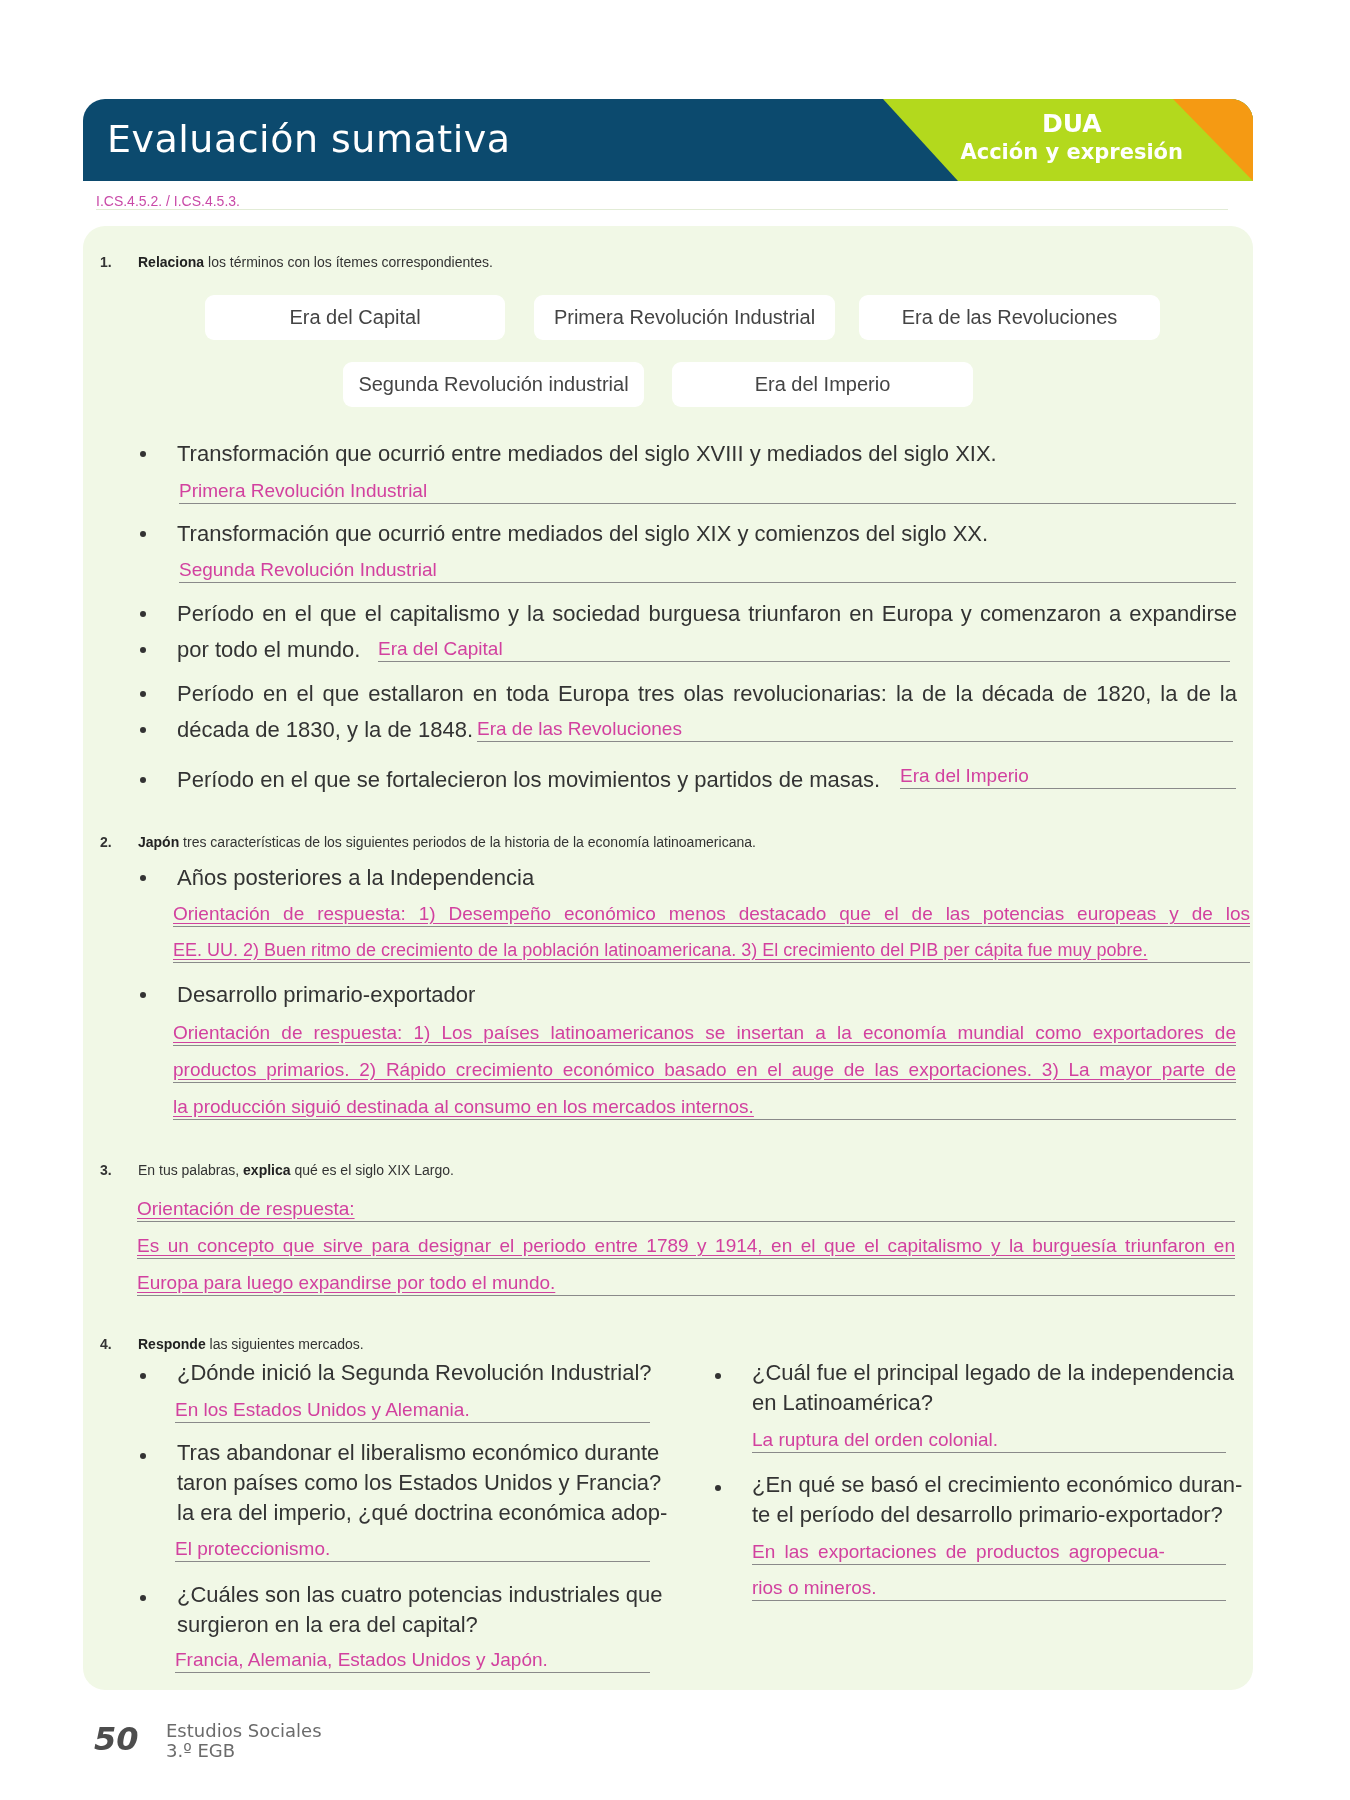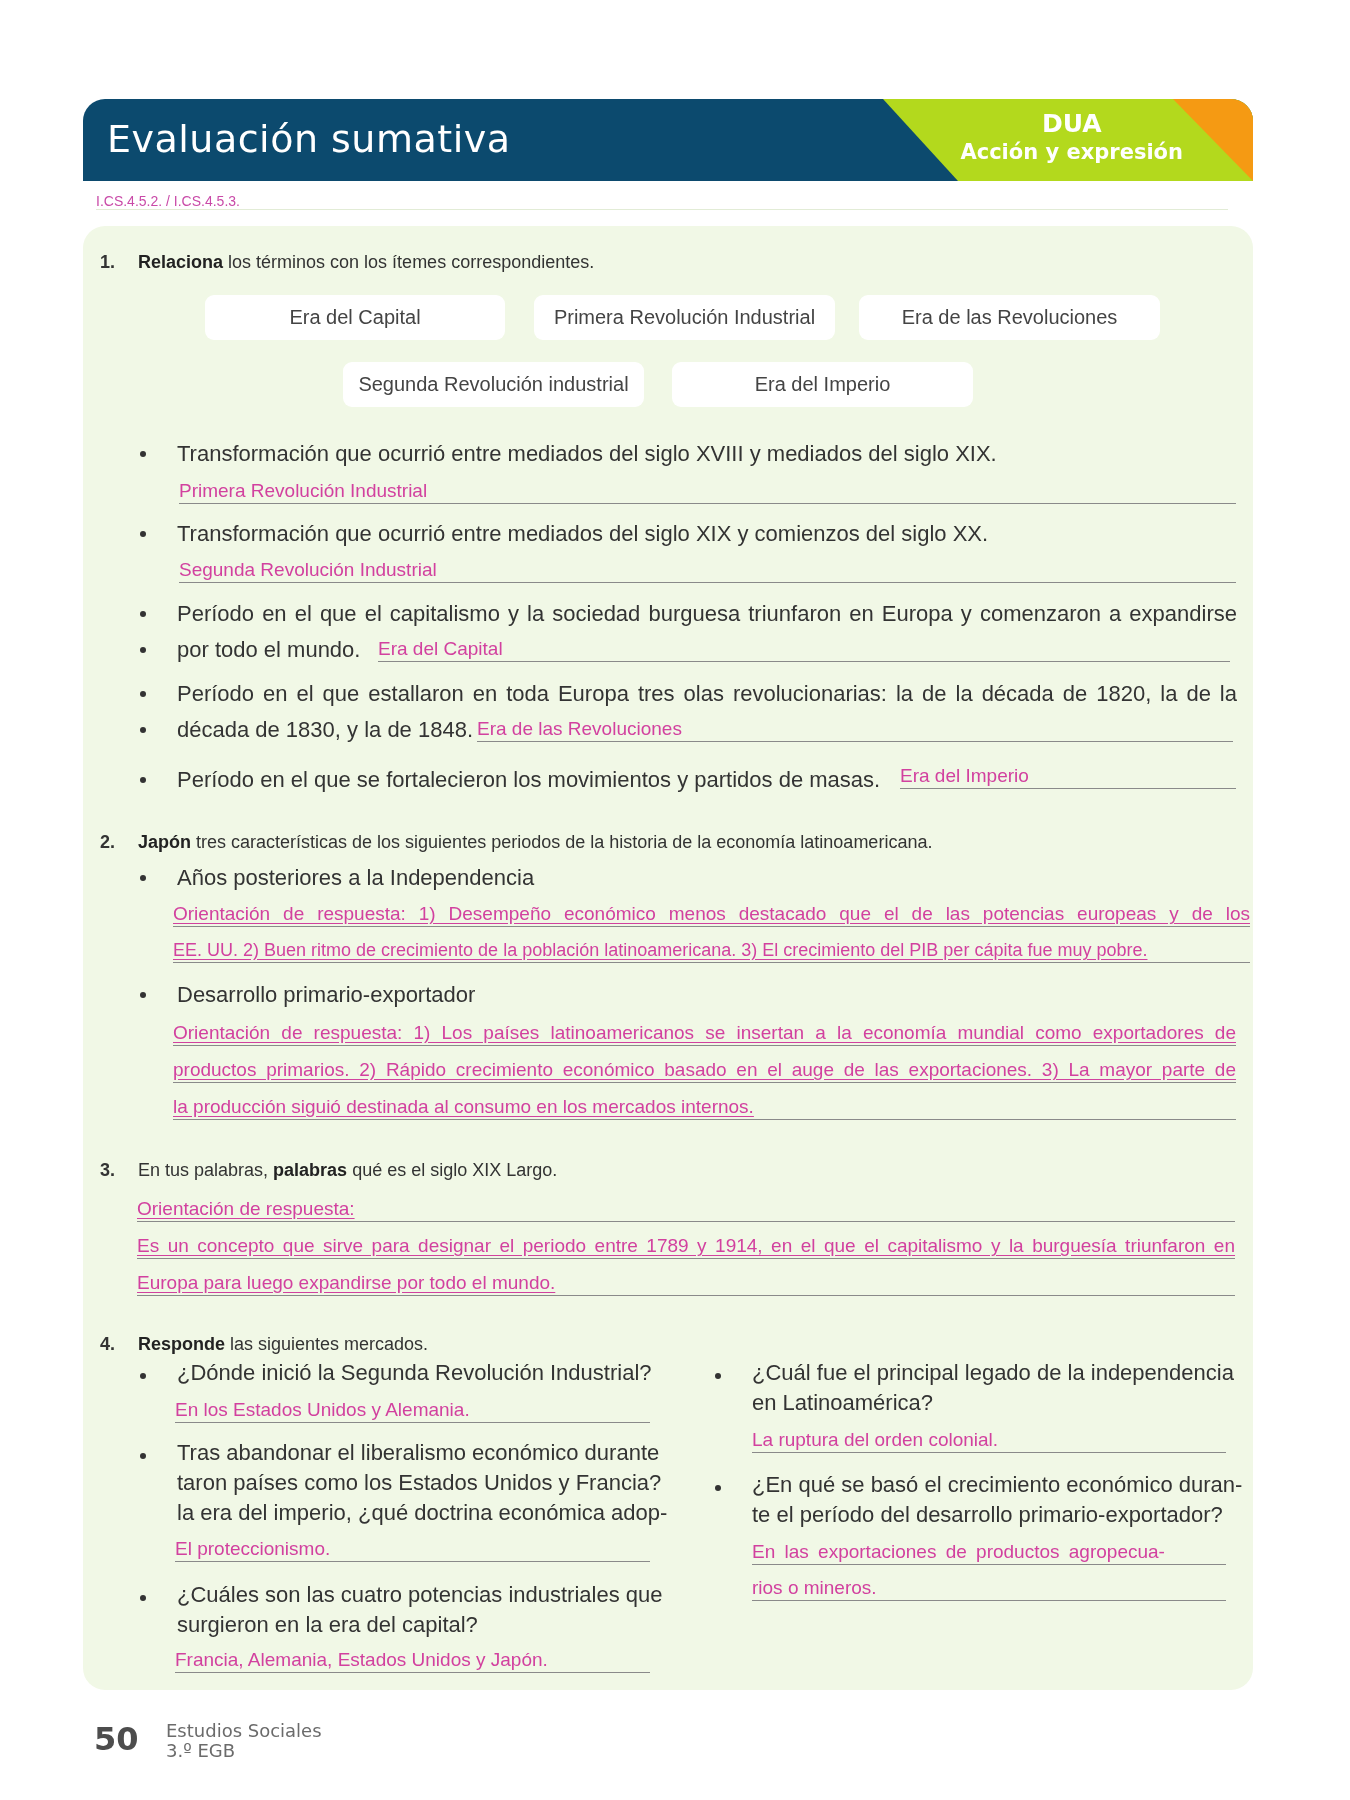--- a/index.html
+++ b/index.html
@@ -37,21 +37,21 @@
   .codes-rule {
     position: absolute; left: 96px; top: 209px; width: 1132px; height: 1px; background: #e2ecd6;
   }
 
   
   .panel {
     position: absolute; left: 83px; top: 226px; width: 1170px; height: 1464px;
     background: #f1f8e6; border-radius: 22px;
   }
 
-  .q { position: absolute; font-size: 18px; color: #333; line-height: 28px; }
+  .q { position: absolute; font-size: 14px; color: #333; line-height: 28px; }
   .q .num { font-weight: bold; display: inline-block; width: 38px; }
   .q b { font-weight: bold; color: #222; }
 
   .term {
     position: absolute; height: 45px; background: #fff; border-radius: 9px;
     font-size: 20px; color: #444; text-align: center; line-height: 45px;
   }
 
   .bullet { position: absolute; font-size: 22px; color: #333; line-height: 36px; }
   .bullet::before {
@@ -65,20 +65,21 @@
   .ansline {
     position: absolute; font-size: 19px; color: #d2419f; line-height: 24px;
     border-bottom: 1.5px solid #8a8a8a; text-decoration: underline; text-underline-offset: 3px;
     white-space: nowrap; overflow: hidden;
   }
   .just { text-align: justify; text-align-last: justify; }
 
   .footer-num {
     position: absolute; left: 94px; top: 1720px; font-size: 32px; font-weight: bold; color: #4d4d4d;
     font-family: "DejaVu Sans", sans-serif;
+    font-style: italic;
   }
   .footer-t {
     position: absolute; left: 166px; top: 1721px; font-size: 18px; color: #6b6b6b; line-height: 20px;
     font-family: "DejaVu Sans", sans-serif;
   }
 </style>
 </head>
 <body>
 
 <div class="header">
@@ -130,21 +131,21 @@
 <div class="bullet" style="left:177px; top:860px;">Años posteriores a la Independencia</div>
 <div class="ansline just" style="left:173px; top:902px; width:1077px;">Orientación de respuesta: 1) Desempeño económico menos destacado que el de las potencias europeas y de los</div>
 <div class="ansline" style="left:173px; top:938px; width:1077px; font-size:18px;">EE. UU. 2) Buen ritmo de crecimiento de la población latinoamericana. 3) El crecimiento del PIB per cápita fue muy pobre.</div>
 
 <div class="bullet" style="left:177px; top:977px;">Desarrollo primario-exportador</div>
 <div class="ansline just" style="left:173px; top:1021px; width:1063px;">Orientación de respuesta: 1) Los países latinoamericanos se insertan a la economía mundial como exportadores de</div>
 <div class="ansline just" style="left:173px; top:1058px; width:1063px;">productos primarios. 2) Rápido crecimiento económico basado en el auge de las exportaciones. 3) La mayor parte de</div>
 <div class="ansline" style="left:173px; top:1095px; width:1063px;">la producción siguió destinada al consumo en los mercados internos.</div>
 
 <div class="q" style="left:100px; top:1156px;">
-  <span class="num">3.</span><span>En tus palabras, </span><b>palabras</b><span> qué es el siglo XIX Largo.</span>
+  <span class="num">3.</span><span>En tus palabras, </span><b>explica</b><span> qué es el siglo XIX Largo.</span>
 </div>
 <div class="ansline" style="left:137px; top:1197px; width:1098px;">Orientación de respuesta:</div>
 <div class="ansline just" style="left:137px; top:1234px; width:1098px;">Es un concepto que sirve para designar el periodo entre 1789 y 1914, en el que el capitalismo y la burguesía triunfaron en</div>
 <div class="ansline" style="left:137px; top:1271px; width:1098px;">Europa para luego expandirse por todo el mundo.</div>
 
 <div class="q" style="left:100px; top:1330px;">
   <span class="num">4.</span><b>Responde</b><span> las siguientes mercados.</span>
 </div>
 
 <div class="bullet" style="left:177px; top:1358px; line-height:30px;">¿Dónde inició la Segunda Revolución Industrial?</div>

